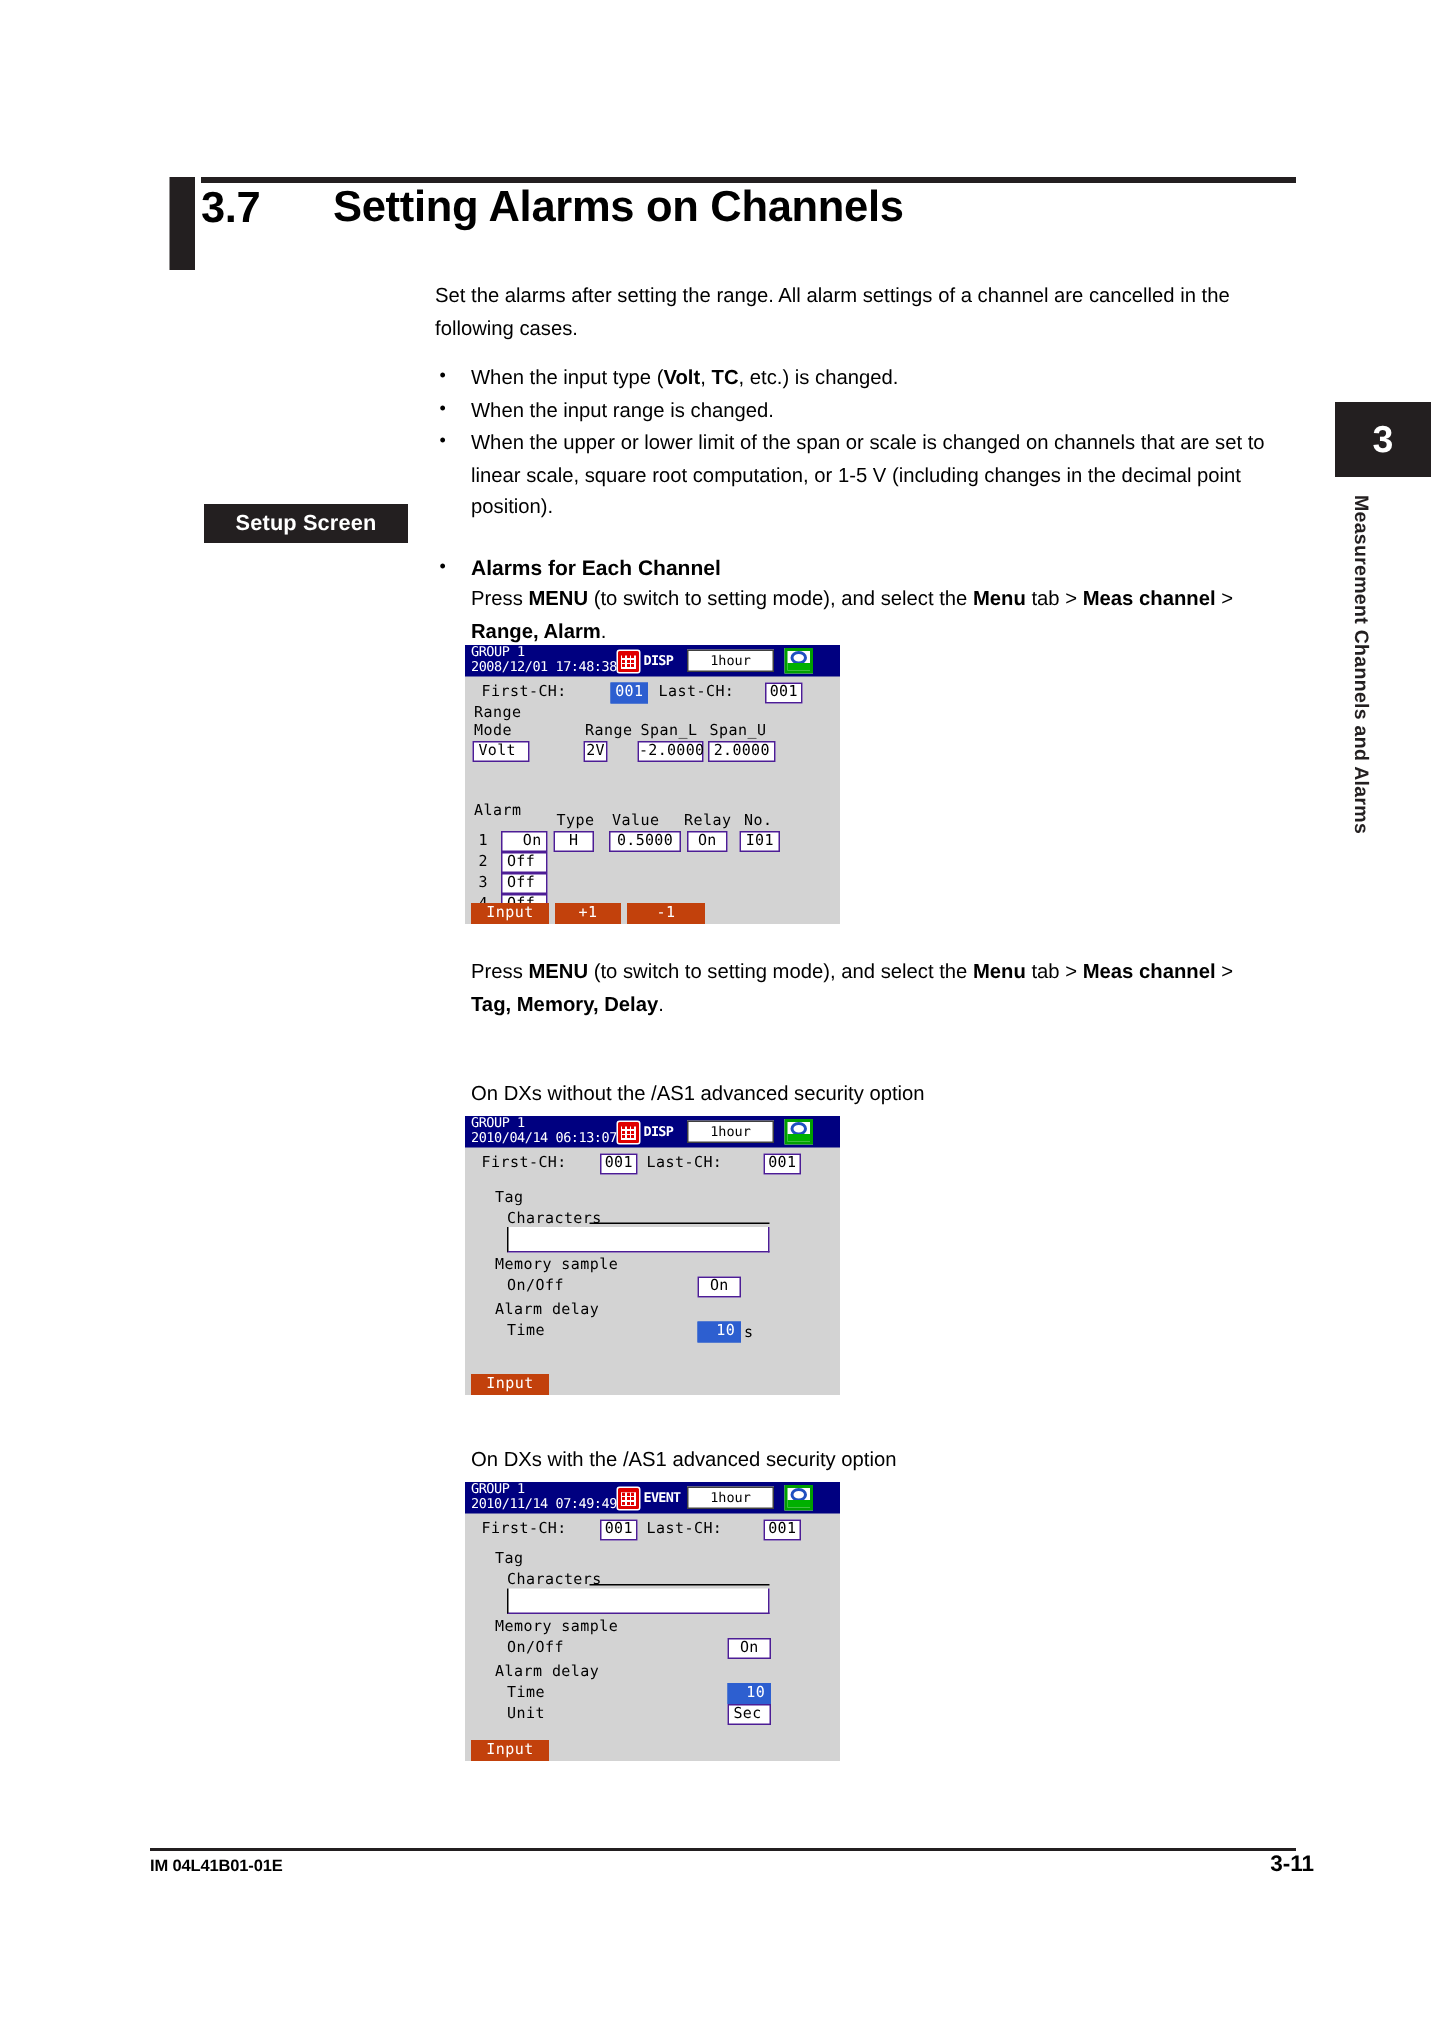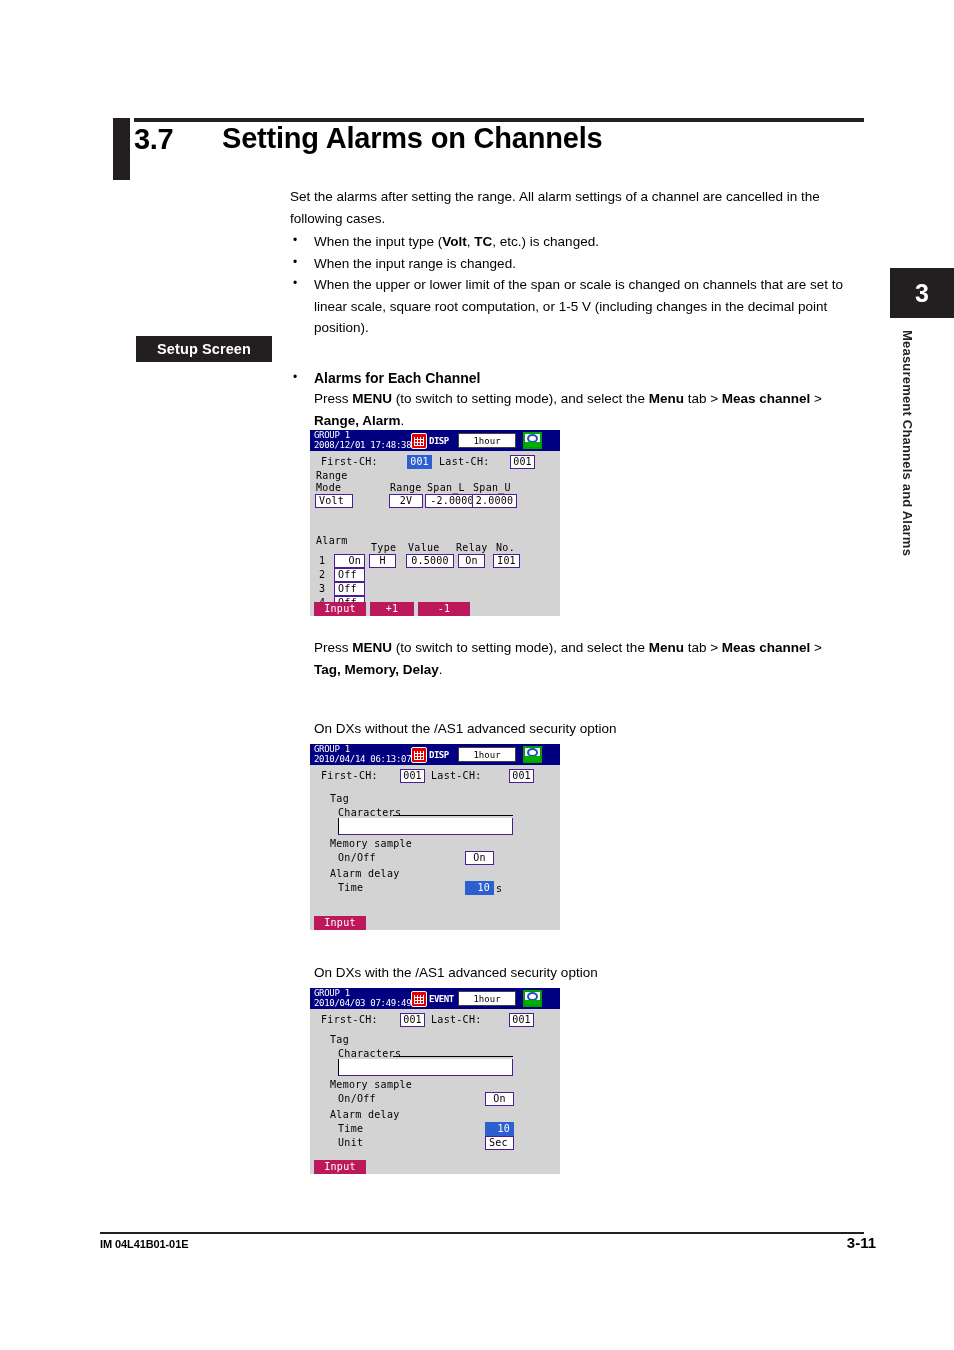--- a/index.html
+++ b/index.html
@@ -57,21 +57,21 @@
     top: 186px;
     width: 575px;
   }
   .para {
     font-size: 13.5px;
     line-height: 21.5px;
     margin: 0 0 1px 0;
   }
   ul.bullets {
     list-style: none;
-    margin: 2px 0 0 0;
+    margin: 12px 0 0 0;
     padding: 0;
   }
   ul.bullets li {
     position: relative;
     padding-left: 24px;
     font-size: 13.5px;
     line-height: 21.5px;
     margin-bottom: 0px;
   }
   ul.bullets li::before {
@@ -251,21 +251,21 @@
     background: #000;
   }
   .dx-softkeys {
     position: absolute;
     left: 0; right: 0; bottom: 0;
     height: 14px;
   }
   .dx-key {
     position: absolute;
     height: 14px;
-    background: #be185d;
+    background: #c2410c;
     color: #ffffff;
     font-size: 10px;
     line-height: 14px;
     text-align: center;
     letter-spacing: 0.3px;
   }
 
   
   .chapter-tab {
     position: absolute;
@@ -364,22 +364,22 @@
   <div class="dx-field" style="left:200px; top:25px; width:25px;">001</div>
 
   <div class="dx-lbl" style="left:6px; top:40px;">Range</div>
 
   <div class="dx-lbl" style="left:6px; top:52px;">Mode</div>
   <div class="dx-lbl" style="left:80px; top:52px;">Range</div>
   <div class="dx-lbl" style="left:117px; top:52px;">Span_L</div>
   <div class="dx-lbl" style="left:163px; top:52px;">Span_U</div>
 
   <div class="dx-field left" style="left:5px; top:64px; width:38px;">Volt</div>
-  <div class="dx-field" style="left:79px; top:64px; width:34px;">2V</div>
-  <div class="dx-field" style="left:115px; top:64px; width:54px;">-2.0000</div>
+  <div class="dx-field" style="left:79px; top:64px; width:16px;">2V</div>
+  <div class="dx-field" style="left:115px; top:64px; width:44px;">-2.0000</div>
   <div class="dx-field" style="left:162px; top:64px; width:45px;">2.0000</div>
 
   <div class="dx-lbl" style="left:6px; top:105px;">Alarm</div>
   <div class="dx-lbl" style="left:61px; top:112px;">Type</div>
   <div class="dx-lbl" style="left:98px; top:112px;">Value</div>
   <div class="dx-lbl" style="left:146px; top:112px;">Relay</div>
   <div class="dx-lbl" style="left:186px; top:112px;">No.</div>
 
   <div class="dx-lbl" style="left:9px; top:125px;">1</div>
   <div class="dx-field right" style="left:24px; top:124px; width:31px;">On</div>
@@ -447,21 +447,21 @@
   <div class="dx-softkeys">
     <div class="dx-key" style="left:4px; width:52px;">Input</div>
   </div>
 </div>
 
 <div class="plain-line" style="top:963px;">On DXs with the /AS1 advanced security option</div>
 
 <div class="dx" style="left:310px; top:988px; width:250px; height:186px;">
   <div class="dx-titlebar"></div>
   <div class="dx-group">GROUP 1</div>
-  <div class="dx-datetime">2010/04/03 07:49:49</div>
+  <div class="dx-datetime">2010/11/14 07:49:49</div>
   <div class="dx-alarmicon" style="left:101px;"></div>
   <div class="dx-modelabel" style="left:119px;">EVENT</div>
   <div class="dx-timebox" style="left:148px;">1hour</div>
   <div class="dx-statusicon" style="left:213px;">
       <i></i>
       <u></u>
     </div>
 
   <div class="dx-lbl" style="left:11px; top:26px;">First-CH:</div>
   <div class="dx-field" style="left:90px; top:25px; width:25px;">001</div>

